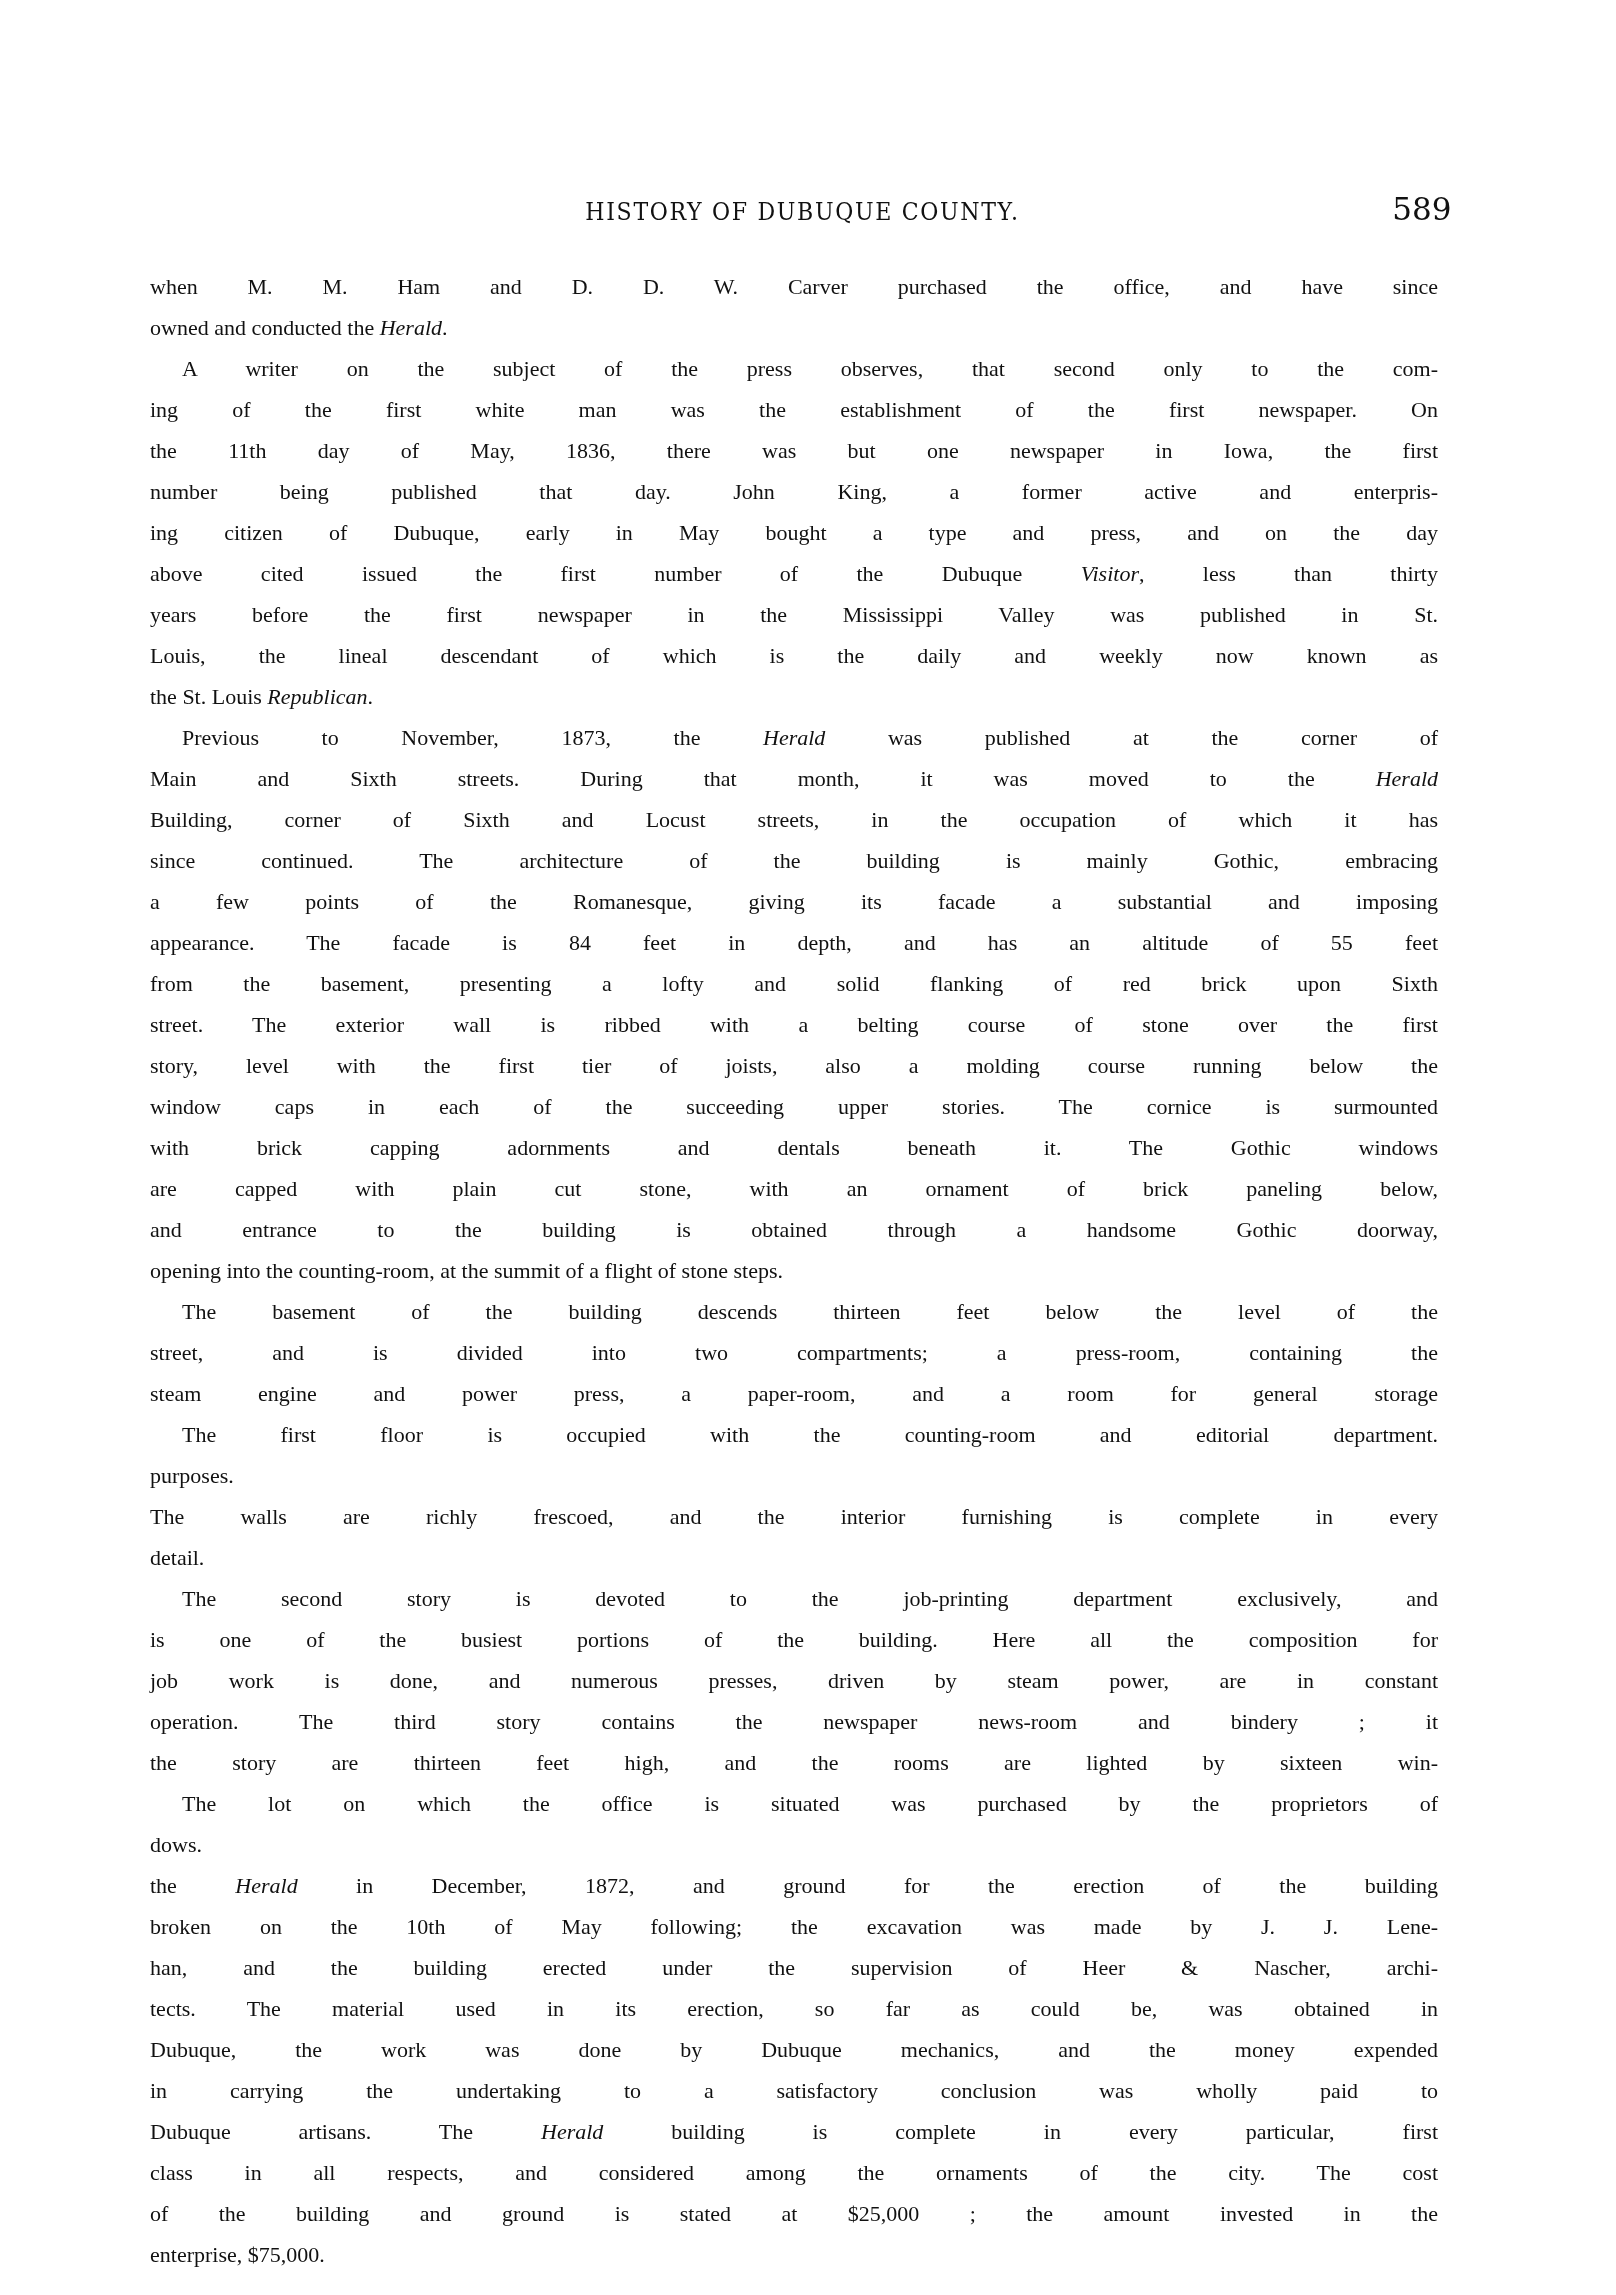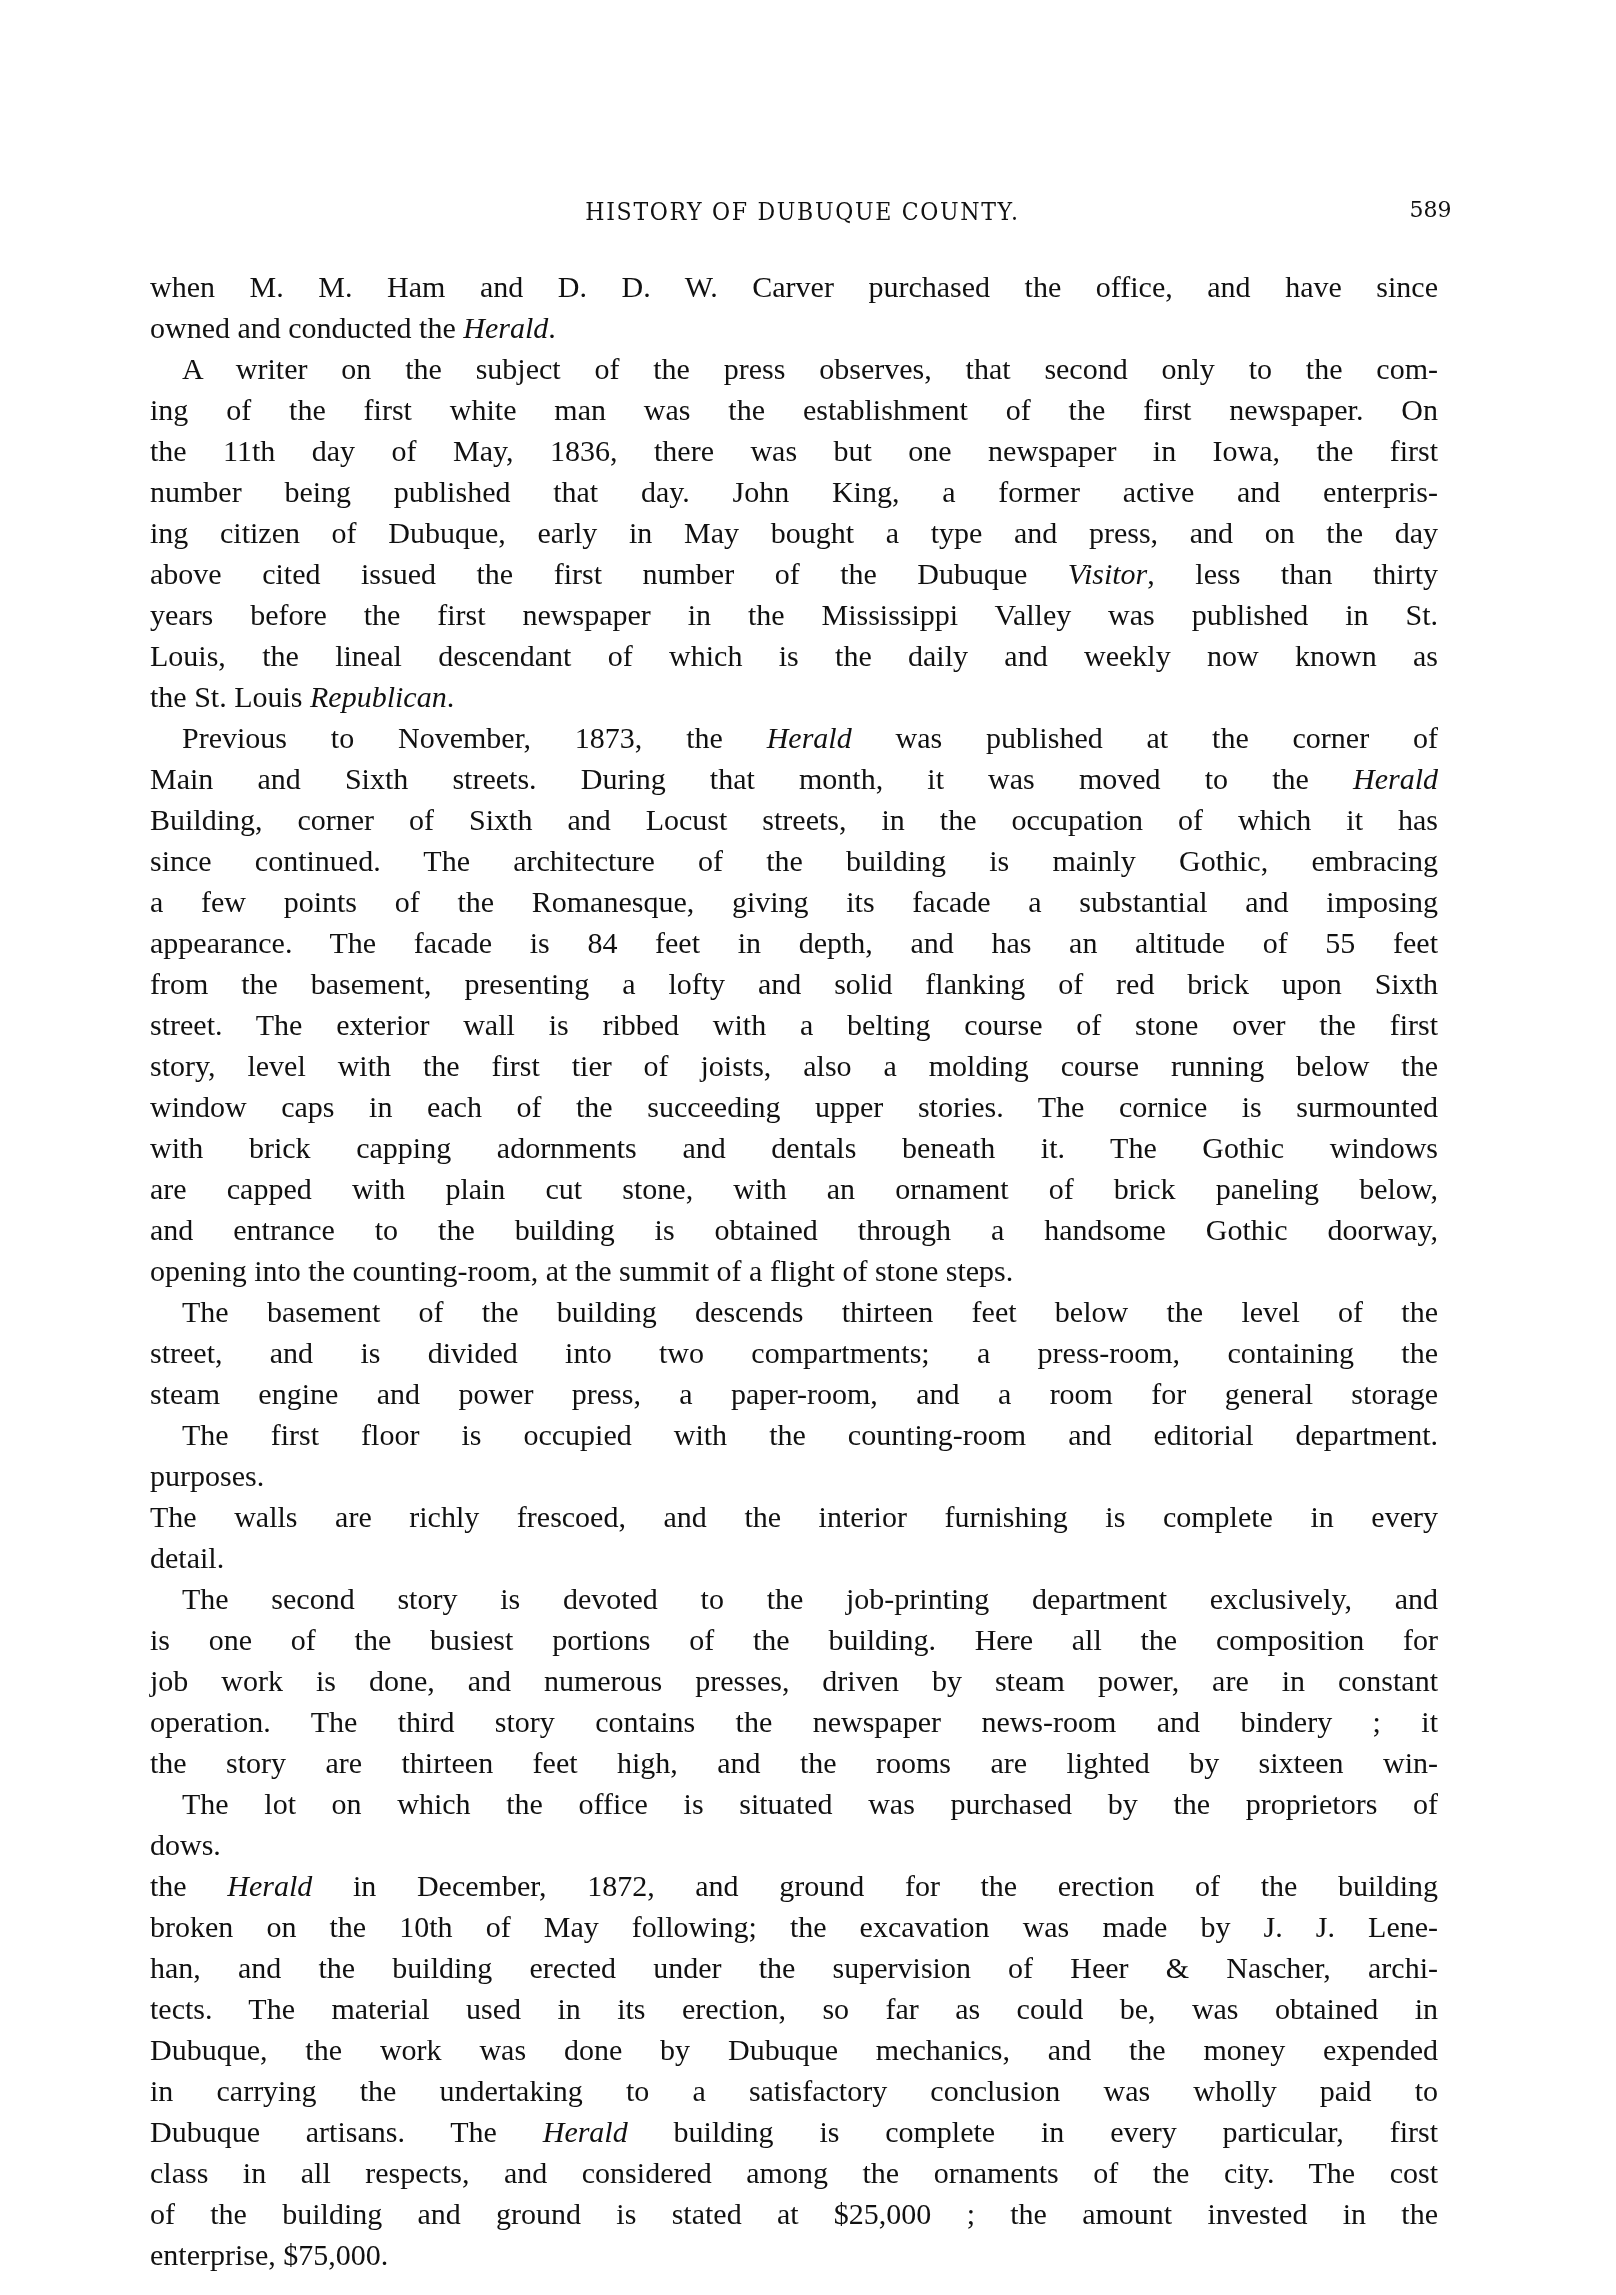--- a/index.html
+++ b/index.html
@@ -1,22 +1,22 @@
 <!DOCTYPE html>
 <html style="font-size:7.3px"><head>
 <meta charset="utf-8">
 <style>
   html, body { margin: 0; padding: 0; background: #ffffff; }
   body { width: 1616px; height: 2494px; position: relative; overflow: hidden; }
   .page { position: absolute; left: 0; top: 0; width: 1616px; height: 2494px; background: #fff; color: #111; font-family: "DejaVu Serif", "Liberation Serif", serif; }
   .running-head { position: absolute; top: 192px; left: 160px; width: 1285px; height: 41px; }
   .running-title { position: absolute; left: 0; right: 0; top: 0; text-align: center; font-size: 24px; letter-spacing: 1.8px; line-height: 41px; transform: scaleX(0.92); }
-  .page-number { position: absolute; right: -6.4px; top: -2.8px; font-size: 22px; line-height: 41px; text-align: right; }
+  .page-number { position: absolute; right: -6.4px; top: -2.8px; font-size: 31px; line-height: 41px; text-align: right; }
   .body-text { position: absolute; top: 266px; left: 150px; width: 1288px; }
-  .line { display: block; height: 41px; line-height: 41px; font-size: 30px; white-space: nowrap; text-align: justify; text-align-last: justify; font-family: "Liberation Serif", "DejaVu Serif", serif; }
+  .line { display: block; height: 41px; line-height: 41px; font-size: 22px; white-space: nowrap; text-align: justify; text-align-last: justify; font-family: "Liberation Serif", "DejaVu Serif", serif; }
   .line.last { text-align-last: left; }
   .line.indent { padding-left: 32px; }
   .line em { font-style: italic; }
 </style>
 </head>
 <body>
 
 <div class="page">
   <div class="running-head">
     <div class="running-title">HISTORY OF DUBUQUE COUNTY.</div>

